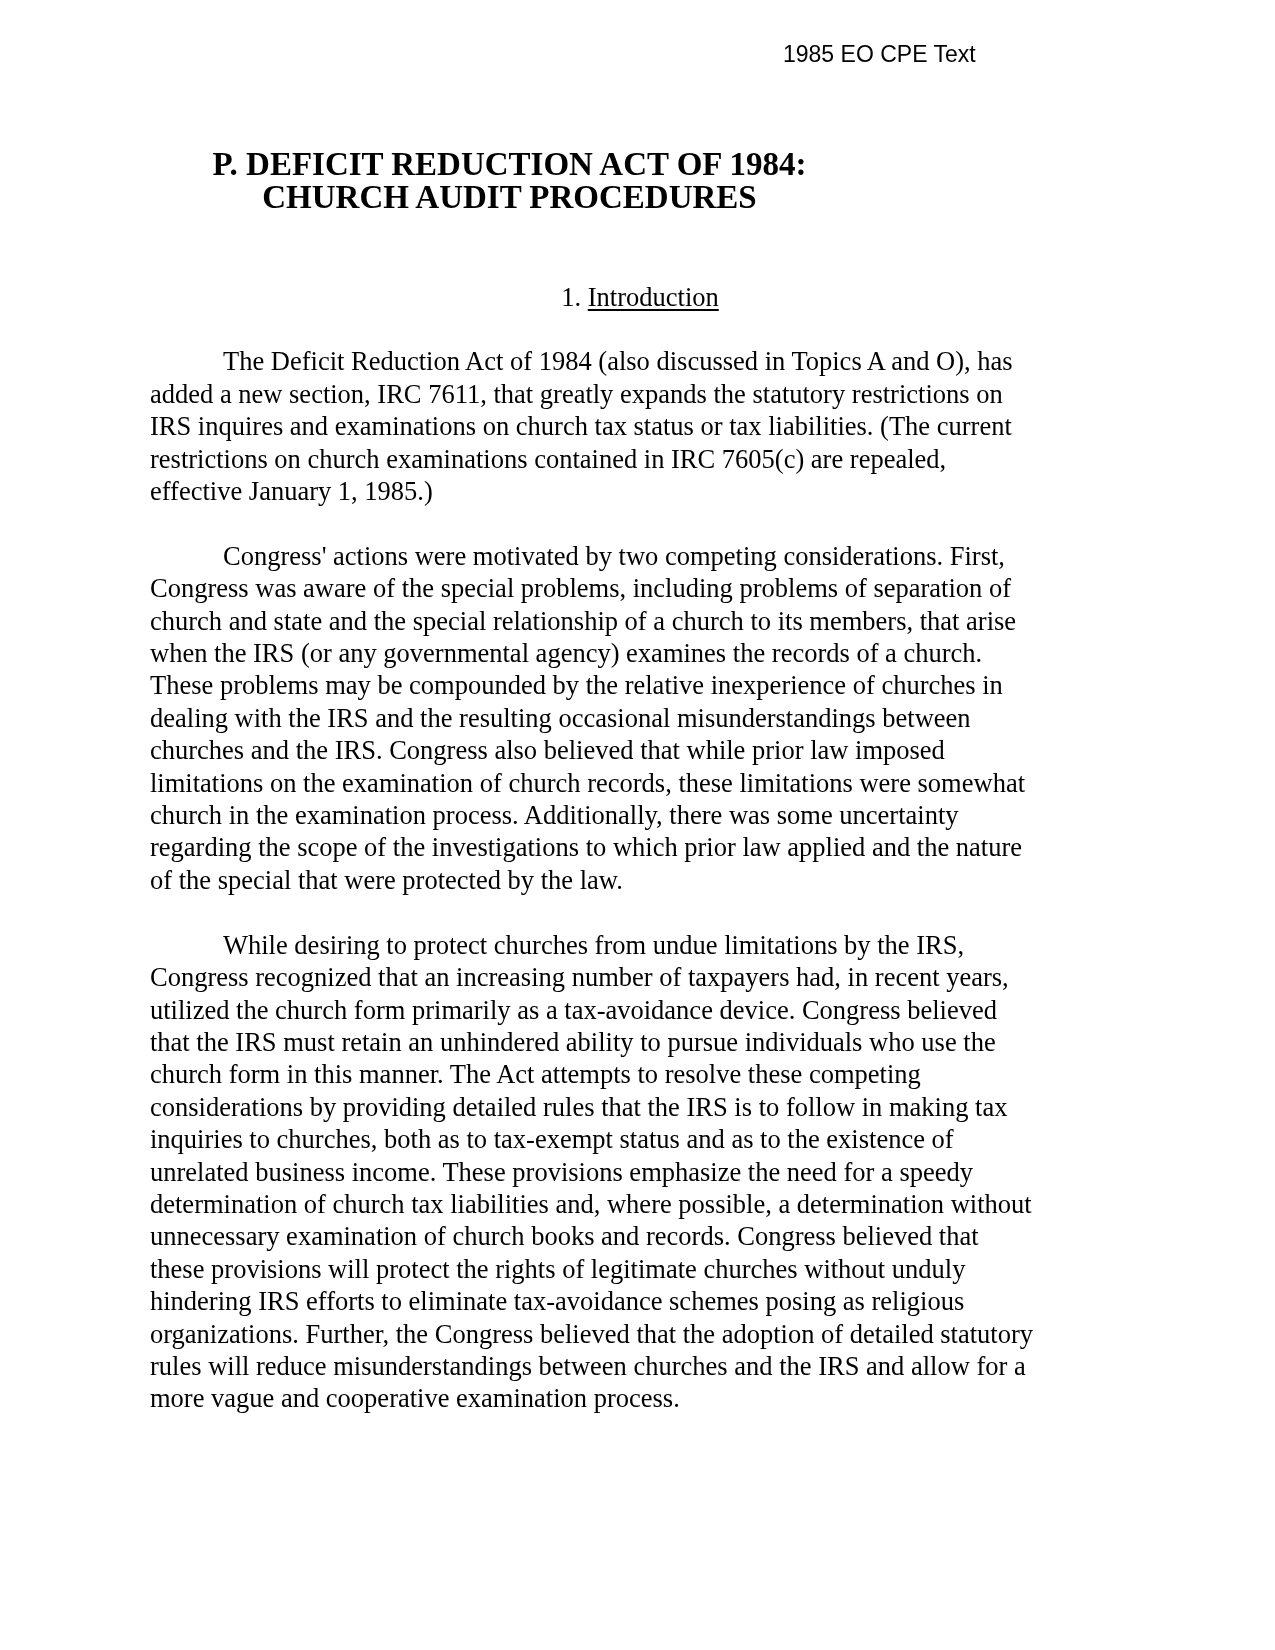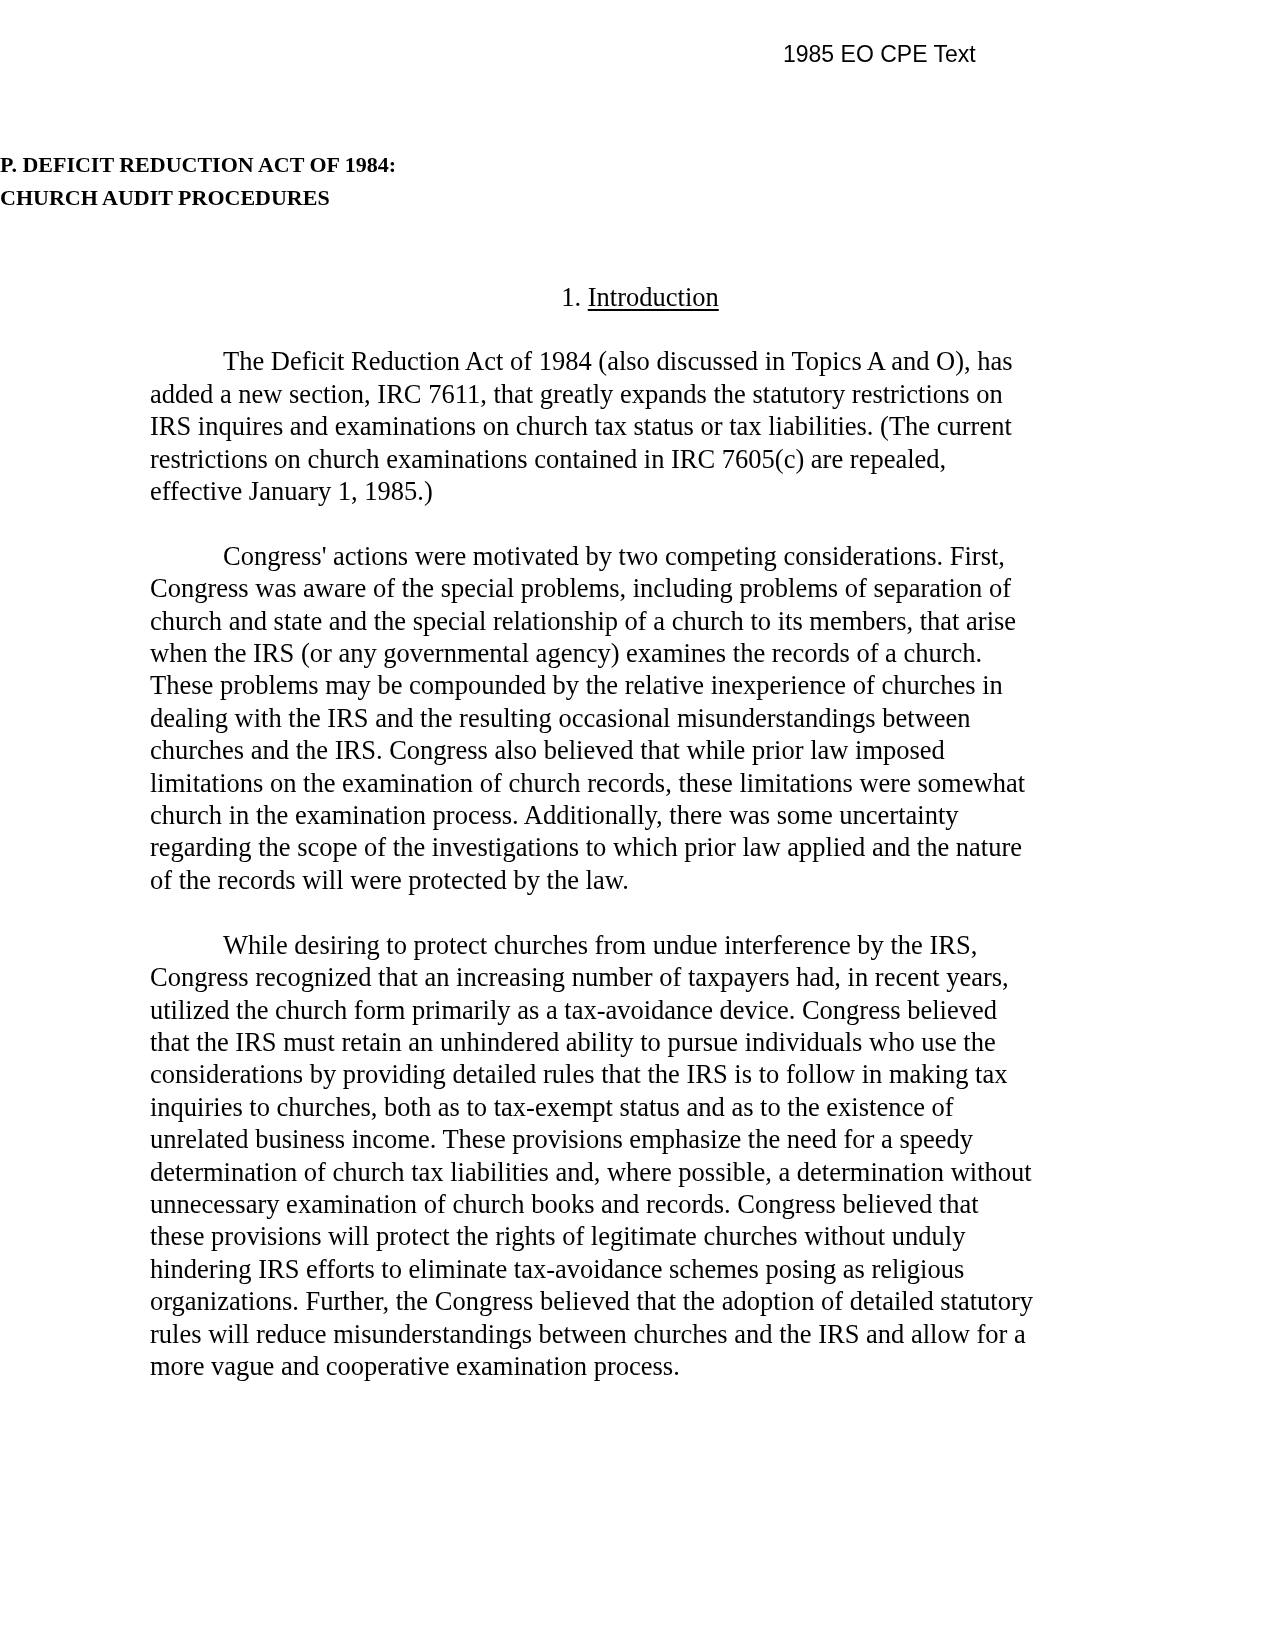--- a/index.html
+++ b/index.html
@@ -21,24 +21,24 @@
       font-family: "Liberation Sans", sans-serif;
       font-size: 23px;
       line-height: 28px;
       white-space: nowrap;
     }
     .title {
       position: absolute;
       top: 148px;
       left: 0;
       width: 1019px;
-      text-align: left;
+      text-align: center;
       font-family: "Liberation Serif", serif;
       font-weight: bold;
-      font-size: 22px;
+      font-size: 33px;
       line-height: 33px;
     }
     .title div { white-space: nowrap; }
     .content {
       position: absolute;
       left: 150px;
       top: 281px;
       width: 980px;
       font-family: "Liberation Serif", serif;
       font-size: 26.5px;
@@ -92,28 +92,29 @@
     <span class="line indent">Congress' actions were motivated by two competing considerations. First,</span>
     <span class="line">Congress was aware of the special problems, including problems of separation of</span>
     <span class="line">church and state and the special relationship of a church to its members, that arise</span>
     <span class="line">when the IRS (or any governmental agency) examines the records of a church.</span>
     <span class="line">These problems may be compounded by the relative inexperience of churches in</span>
     <span class="line">dealing with the IRS and the resulting occasional misunderstandings between</span>
     <span class="line">churches and the IRS. Congress also believed that while prior law imposed</span>
     <span class="line">limitations on the examination of church records, these limitations were somewhat</span>
     <span class="line">church in the examination process. Additionally, there was some uncertainty</span>
     <span class="line">regarding the scope of the investigations to which prior law applied and the nature</span>
-    <span class="line">of the records will were protected by the law.</span>
+    <span class="line">of the special that were protected by the law.</span>
   </div>
 
   <div class="para">
-    <span class="line indent">While desiring to protect churches from undue interference by the IRS,</span>
+    <span class="line indent">While desiring to protect churches from undue limitations by the IRS,</span>
     <span class="line">Congress recognized that an increasing number of taxpayers had, in recent years,</span>
     <span class="line">utilized the church form primarily as a tax-avoidance device. Congress believed</span>
     <span class="line">that the IRS must retain an unhindered ability to pursue individuals who use the</span>
+    <span class="line">church form in this manner. The Act attempts to resolve these competing</span>
     <span class="line">considerations by providing detailed rules that the IRS is to follow in making tax</span>
     <span class="line">inquiries to churches, both as to tax-exempt status and as to the existence of</span>
     <span class="line">unrelated business income. These provisions emphasize the need for a speedy</span>
     <span class="line">determination of church tax liabilities and, where possible, a determination without</span>
     <span class="line">unnecessary examination of church books and records. Congress believed that</span>
     <span class="line">these provisions will protect the rights of legitimate churches without unduly</span>
     <span class="line">hindering IRS efforts to eliminate tax-avoidance schemes posing as religious</span>
     <span class="line">organizations. Further, the Congress believed that the adoption of detailed statutory</span>
     <span class="line">rules will reduce misunderstandings between churches and the IRS and allow for a</span>
     <span class="line">more vague and cooperative examination process.</span>

